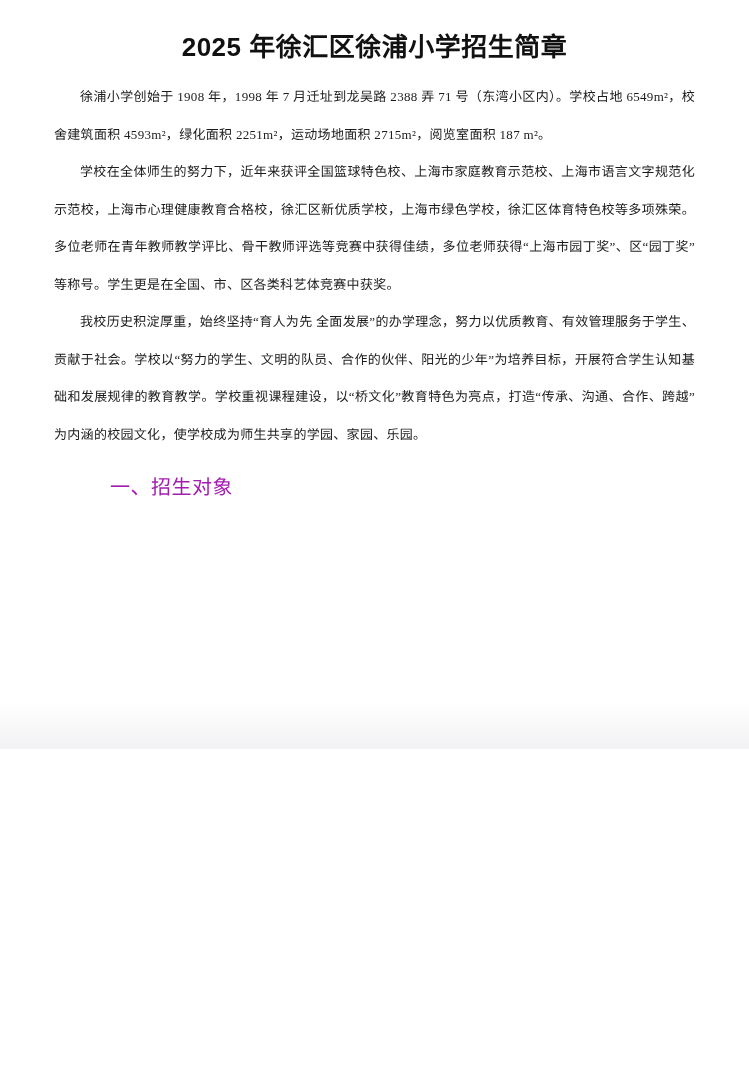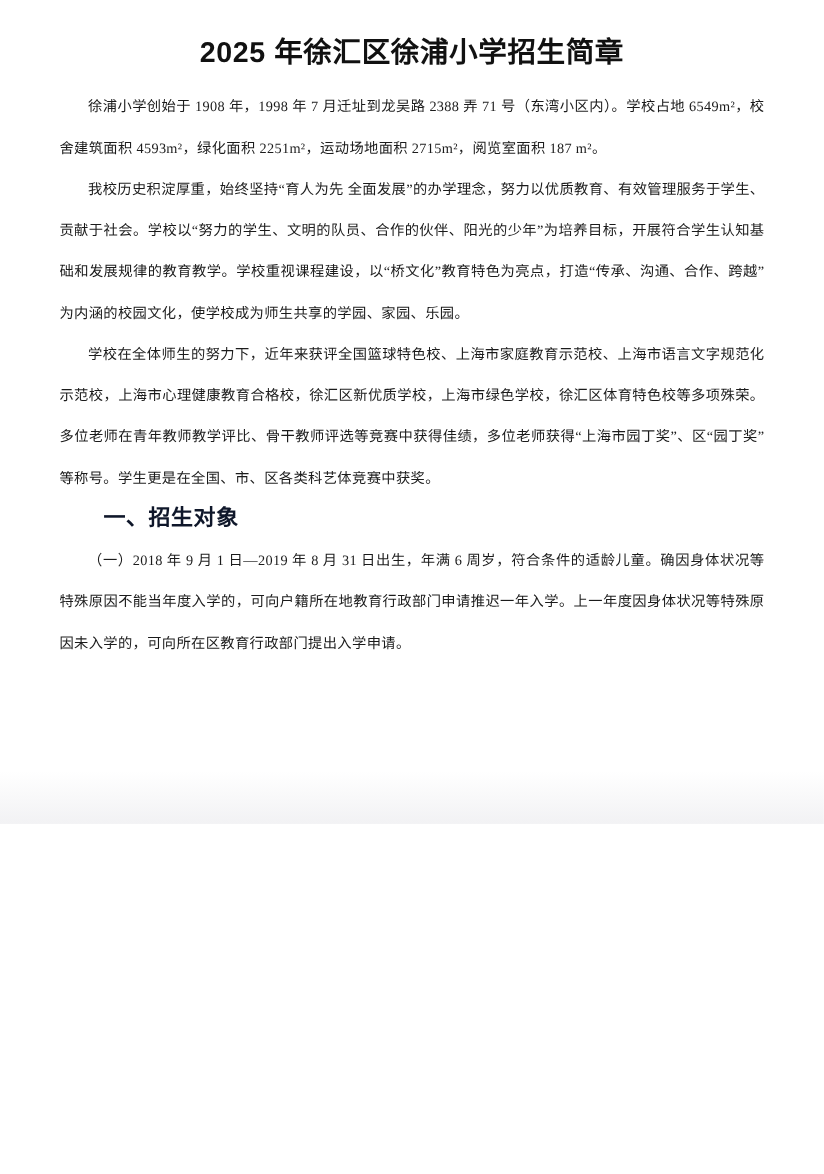--- a/index.html
+++ b/index.html
@@ -36,27 +36,27 @@
     font-size: 13px;
     line-height: 37.5px;
     text-align: justify;
     text-indent: 2em;
     margin: 0;
     letter-spacing: 0.3px;
     color: #1b1b1b;
   }
   .section-heading {
     font-family: "Liberation Sans", "DejaVu Sans", sans-serif;
-    font-weight: 700;
+    font-weight: 400;
     font-size: 20px;
     line-height: 37.5px;
     text-indent: 2em;
-    margin: 0;
+    margin: 16px;
     letter-spacing: 0.5px;
-    color: #0f172a;
+    color: #a21caf;
   }
   .bottom-fade {
     position: absolute;
     left: 0;
     bottom: 0;
     width: 749px;
     height: 48px;
     background: linear-gradient(to bottom, rgba(255,255,255,0), #f2f2f4);
     pointer-events: none;
   }
@@ -64,22 +64,21 @@
 </head>
 <body>
 
 <div class="page">
 
   <h1 class="doc-title">2025 年徐汇区徐浦小学招生简章</h1>
 
   <p class="para">徐浦小学创始于 1908 年，1998 年 7 月迁址到龙吴路 2388 弄 71 号（东湾小区内）。学校占地 6549m²，校舍建筑面积 4593m²，绿化面积 2251m²，运动场地面积 2715m²，阅览室面积 187 m²。</p>
 
 
+  <p class="para">学校在全体师生的努力下，近年来获评全国篮球特色校、上海市家庭教育示范校、上海市语言文字规范化示范校，上海市心理健康教育合格校，徐汇区新优质学校，上海市绿色学校，徐汇区体育特色校等多项殊荣。多位老师在青年教师教学评比、骨干教师评选等竞赛中获得佳绩，多位老师获得“上海市园丁奖”、区“园丁奖”等称号。学生更是在全国、市、区各类科艺体竞赛中获奖。</p>
+
   <p class="para">我校历史积淀厚重，始终坚持“育人为先 全面发展”的办学理念，努力以优质教育、有效管理服务于学生、贡献于社会。学校以“努力的学生、文明的队员、合作的伙伴、阳光的少年”为培养目标，开展符合学生认知基础和发展规律的教育教学。学校重视课程建设，以“桥文化”教育特色为亮点，打造“传承、沟通、合作、跨越”为内涵的校园文化，使学校成为师生共享的学园、家园、乐园。</p>
-
-  <p class="para">学校在全体师生的努力下，近年来获评全国篮球特色校、上海市家庭教育示范校、上海市语言文字规范化示范校，上海市心理健康教育合格校，徐汇区新优质学校，上海市绿色学校，徐汇区体育特色校等多项殊荣。多位老师在青年教师教学评比、骨干教师评选等竞赛中获得佳绩，多位老师获得“上海市园丁奖”、区“园丁奖”等称号。学生更是在全国、市、区各类科艺体竞赛中获奖。</p>
 
   <h2 class="section-heading">一、招生对象</h2>
 
-  <p class="para">（一）2018 年 9 月 1 日—2019 年 8 月 31 日出生，年满 6 周岁，符合条件的适龄儿童。确因身体状况等特殊原因不能当年度入学的，可向户籍所在地教育行政部门申请推迟一年入学。上一年度因身体状况等特殊原因未入学的，可向所在区教育行政部门提出入学申请。</p>
 
   <div class="bottom-fade"></div>
 </div>
 
 </body></html>

